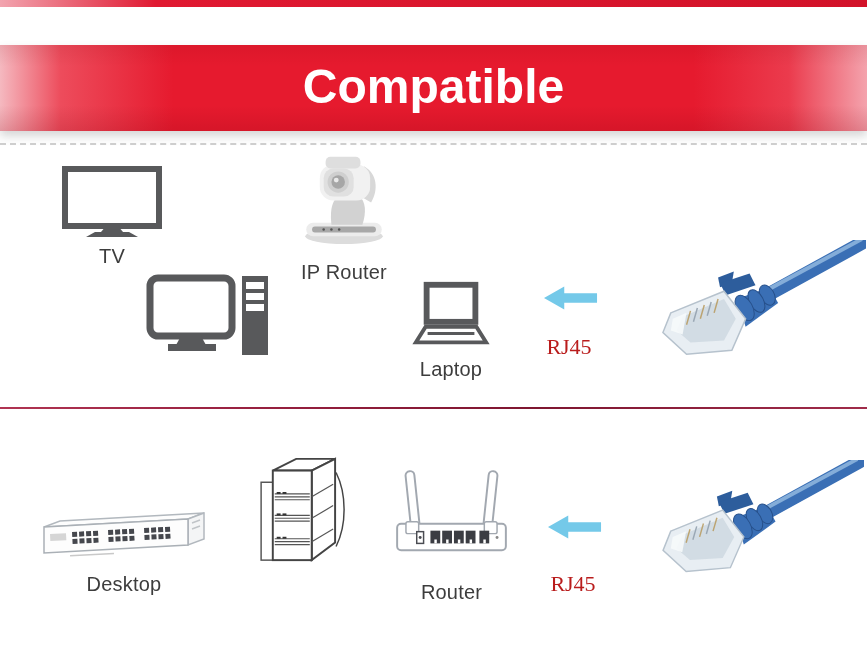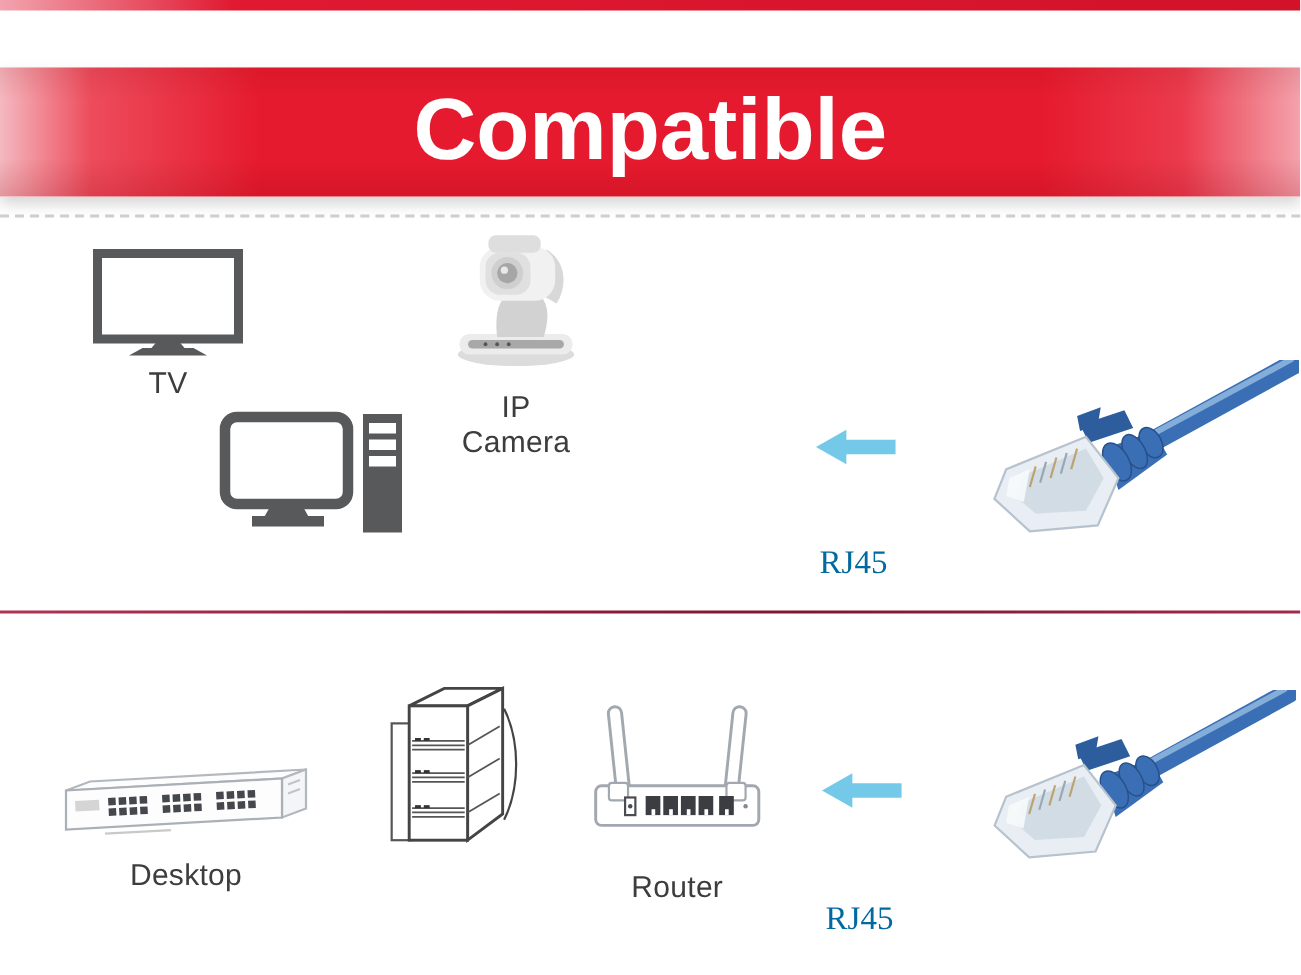--- a/index.html
+++ b/index.html
@@ -13,21 +13,21 @@
   }
   .banner{
     position:absolute;left:0;top:45px;width:867px;height:86px;
     background:
       linear-gradient(180deg, rgba(130,0,12,0.10) 0%, rgba(255,255,255,0) 25%, rgba(255,255,255,0) 70%, rgba(140,0,15,0.18) 100%),
       linear-gradient(90deg,#f5b9c0 0%,#ed4c5c 7%,#e61a2e 20%,#e61a2e 80%,#eb3b4d 91%,#f4a3ad 100%);
     box-shadow:0 5px 9px rgba(90,90,90,0.25);
   }
   .banner-title{
     margin:0;width:100%;text-align:center;line-height:84px;
-    font-size:58px;font-weight:bold;color:#ffffff;letter-spacing:0px;
+    font-size:48px;font-weight:bold;color:#ffffff;letter-spacing:0px;
   }
   .dashed-line{
     position:absolute;left:0;top:143px;width:867px;height:0;
     border-top:2px dashed rgba(110,110,110,0.32);
   }
   .device{position:absolute;margin:0;text-align:center;}
   .device .icon{display:block;margin:0 auto;}
   .device-label{
     display:block;font-size:20px;color:#3d3d3d;letter-spacing:0.2px;
   }
@@ -43,21 +43,21 @@
   .device-switch .device-label{margin-top:14px;}
   .device-server{left:252px;top:455px;width:100px;}
   .device-server .device-label{margin-top:3px;}
   .device-router{left:394px;top:467px;width:115px;}
   .device-router .device-label{margin-top:18px;}
   .arrow{position:absolute;}
   .arrow-1{left:544px;top:285px;}
   .arrow-2{left:548px;top:514px;}
   .rj45-label{
     position:absolute;width:72px;text-align:center;
-    font-family:"Liberation Serif", serif;font-size:22px;color:#0369a1;margin-top:28px;
+    font-family:"Liberation Serif", serif;font-size:22px;color:#b91c1c;
   }
   .rj45-1{left:533px;top:334px;}
   .rj45-2{left:537px;top:571px;}
   .cable{position:absolute;}
   .cable-1{left:642px;top:240px;}
   .cable-2{left:640px;top:460px;}
   .divider{
     position:absolute;left:0;top:407px;width:867px;height:2px;
     background:linear-gradient(90deg,#b03452 0%,#97203f 30%,#7e1630 62%,#a02c4a 100%);
   }
@@ -94,35 +94,43 @@
       <circle cx="40" cy="79" r="1.3" fill="#555555"></circle>
       <path d="M32,74 C30,56 34,48 40,44 L60,44 C68,50 68,62 64,74 Z" fill="#d2d2d2"></path>
       <path d="M66,14 C79,21 81,38 73,51 L64,46 C72,36 72,24 61,17 Z" fill="#d8d8d8"></path>
       <rect x="20" y="12" width="52" height="37" rx="14" fill="#f1f1f1"></rect>
       <rect x="24" y="16" width="31" height="29" rx="10" fill="#e0e0e0"></rect>
       <circle cx="39" cy="30" r="11" fill="#cfcfcf"></circle>
       <circle cx="39" cy="30" r="7" fill="#a6a6a6"></circle>
       <circle cx="37" cy="28" r="2.5" fill="#e9e9e9"></circle>
       <rect x="26" y="4" width="36" height="12" rx="5" fill="#dedede"></rect>
     </svg>
-    <figcaption class="device-label">IP Camera</figcaption>
+    <figcaption class="device-label">IP Router</figcaption>
   </figure>
 
   <figure class="device device-desktop">
     <svg class="icon" width="122" height="82" viewBox="0 0 122 82">
       <rect x="4" y="4" width="82" height="58" rx="8" fill="#ffffff" stroke="#58595b" stroke-width="7"></rect>
       <polygon points="35,62 55,62 60,71 30,71" fill="#58595b"></polygon>
       <rect x="22" y="70" width="48" height="7" fill="#58595b"></rect>
       <rect x="96" y="2" width="26" height="79" fill="#58595b"></rect>
       <rect x="100" y="8" width="18" height="7" fill="#ffffff"></rect>
       <rect x="100" y="19" width="18" height="7" fill="#ffffff"></rect>
       <rect x="100" y="30" width="18" height="7" fill="#ffffff"></rect>
     </svg>
   </figure>
 
+  <figure class="device device-laptop">
+    <svg class="icon" width="78" height="70" viewBox="0 0 80 70">
+      <rect x="15" y="3" width="50" height="38" fill="#ffffff" stroke="#58595b" stroke-width="6"></rect>
+      <polygon points="4,62 76,62 66,46 14,46" fill="#ffffff" stroke="#58595b" stroke-width="4"></polygon>
+      <line x1="16" y1="53" x2="64" y2="53" stroke="#58595b" stroke-width="3"></line>
+    </svg>
+    <figcaption class="device-label">Laptop</figcaption>
+  </figure>
 
   <svg class="arrow arrow-1" width="54" height="26" viewBox="0 0 56 26">
     <polygon points="0,13 21,1 21,8 55,8 55,18 21,18 21,25" fill="#74c9e9"></polygon>
   </svg>
   <div class="rj45-label rj45-1">RJ45</div>
 
   <svg class="cable cable-1" width="224" height="128" viewBox="0 0 225 130">
     <path d="M225,6 L124,62" stroke="#2a5287" stroke-width="4" fill="none"></path>
     <path d="M224,2 L122,58" stroke="#3a6fb5" stroke-width="14" stroke-linecap="round" fill="none"></path>
     <path d="M222,-1 L120,54" stroke="#84add9" stroke-width="4" fill="none"></path>

